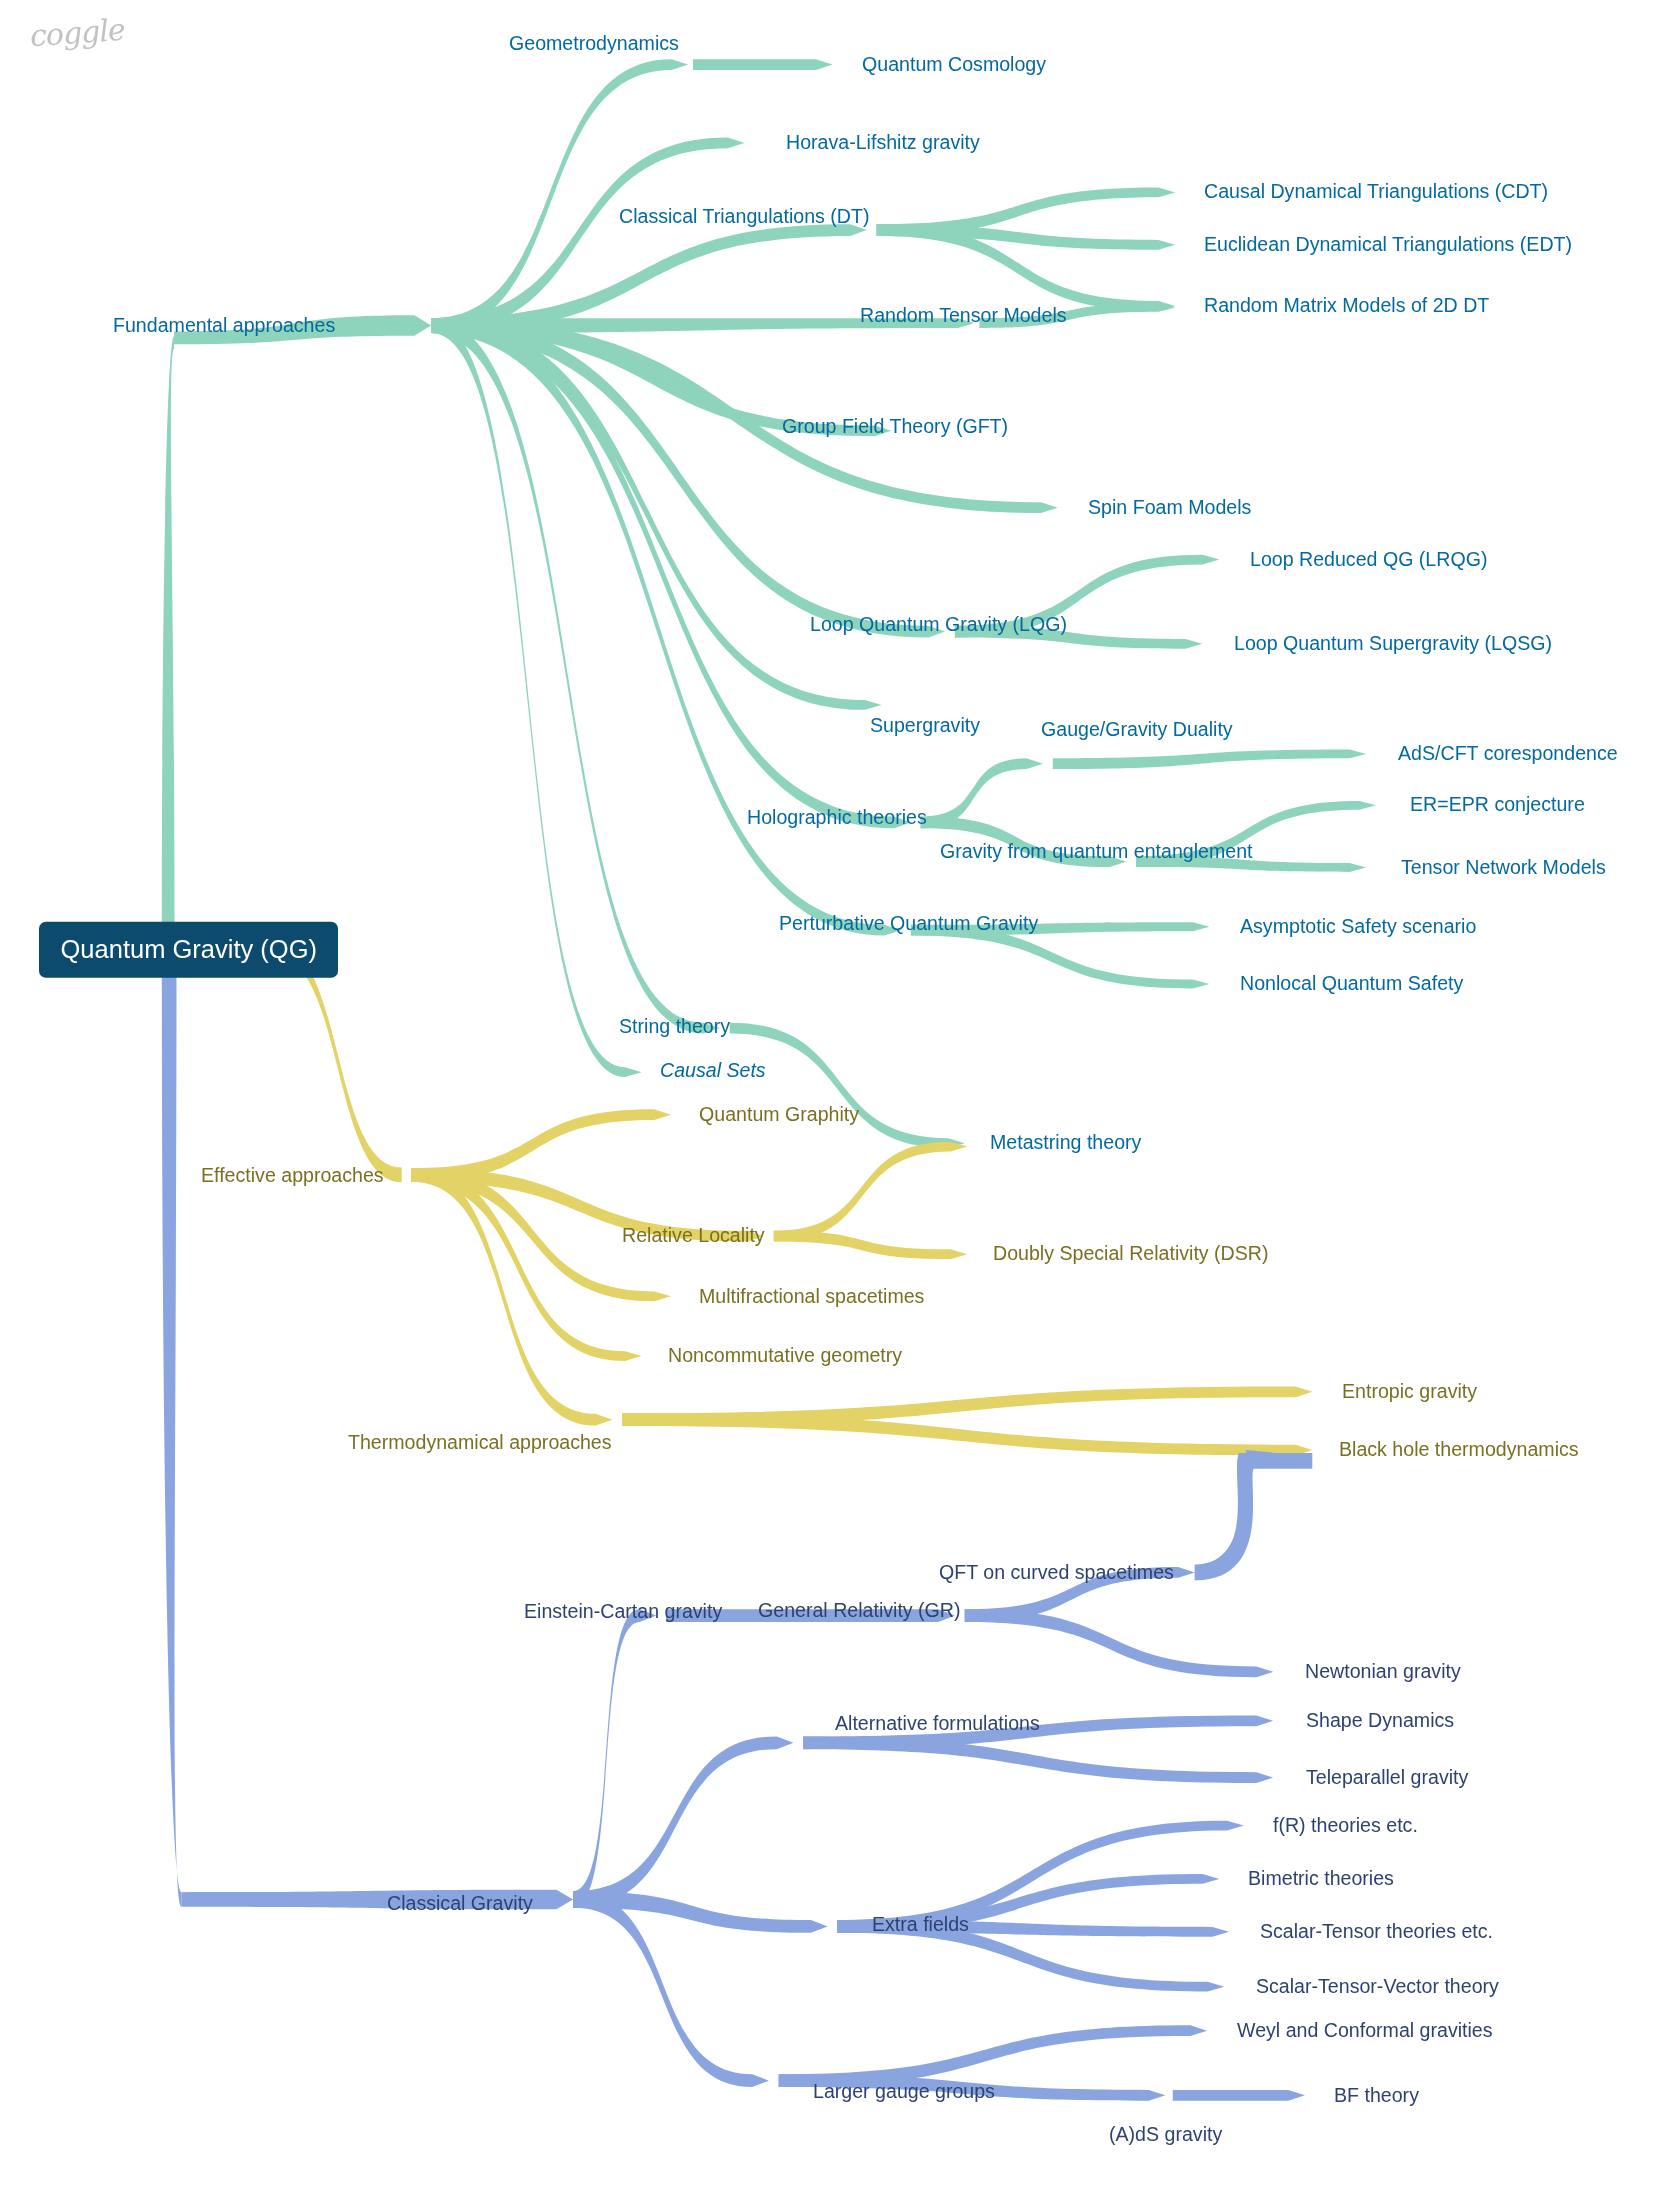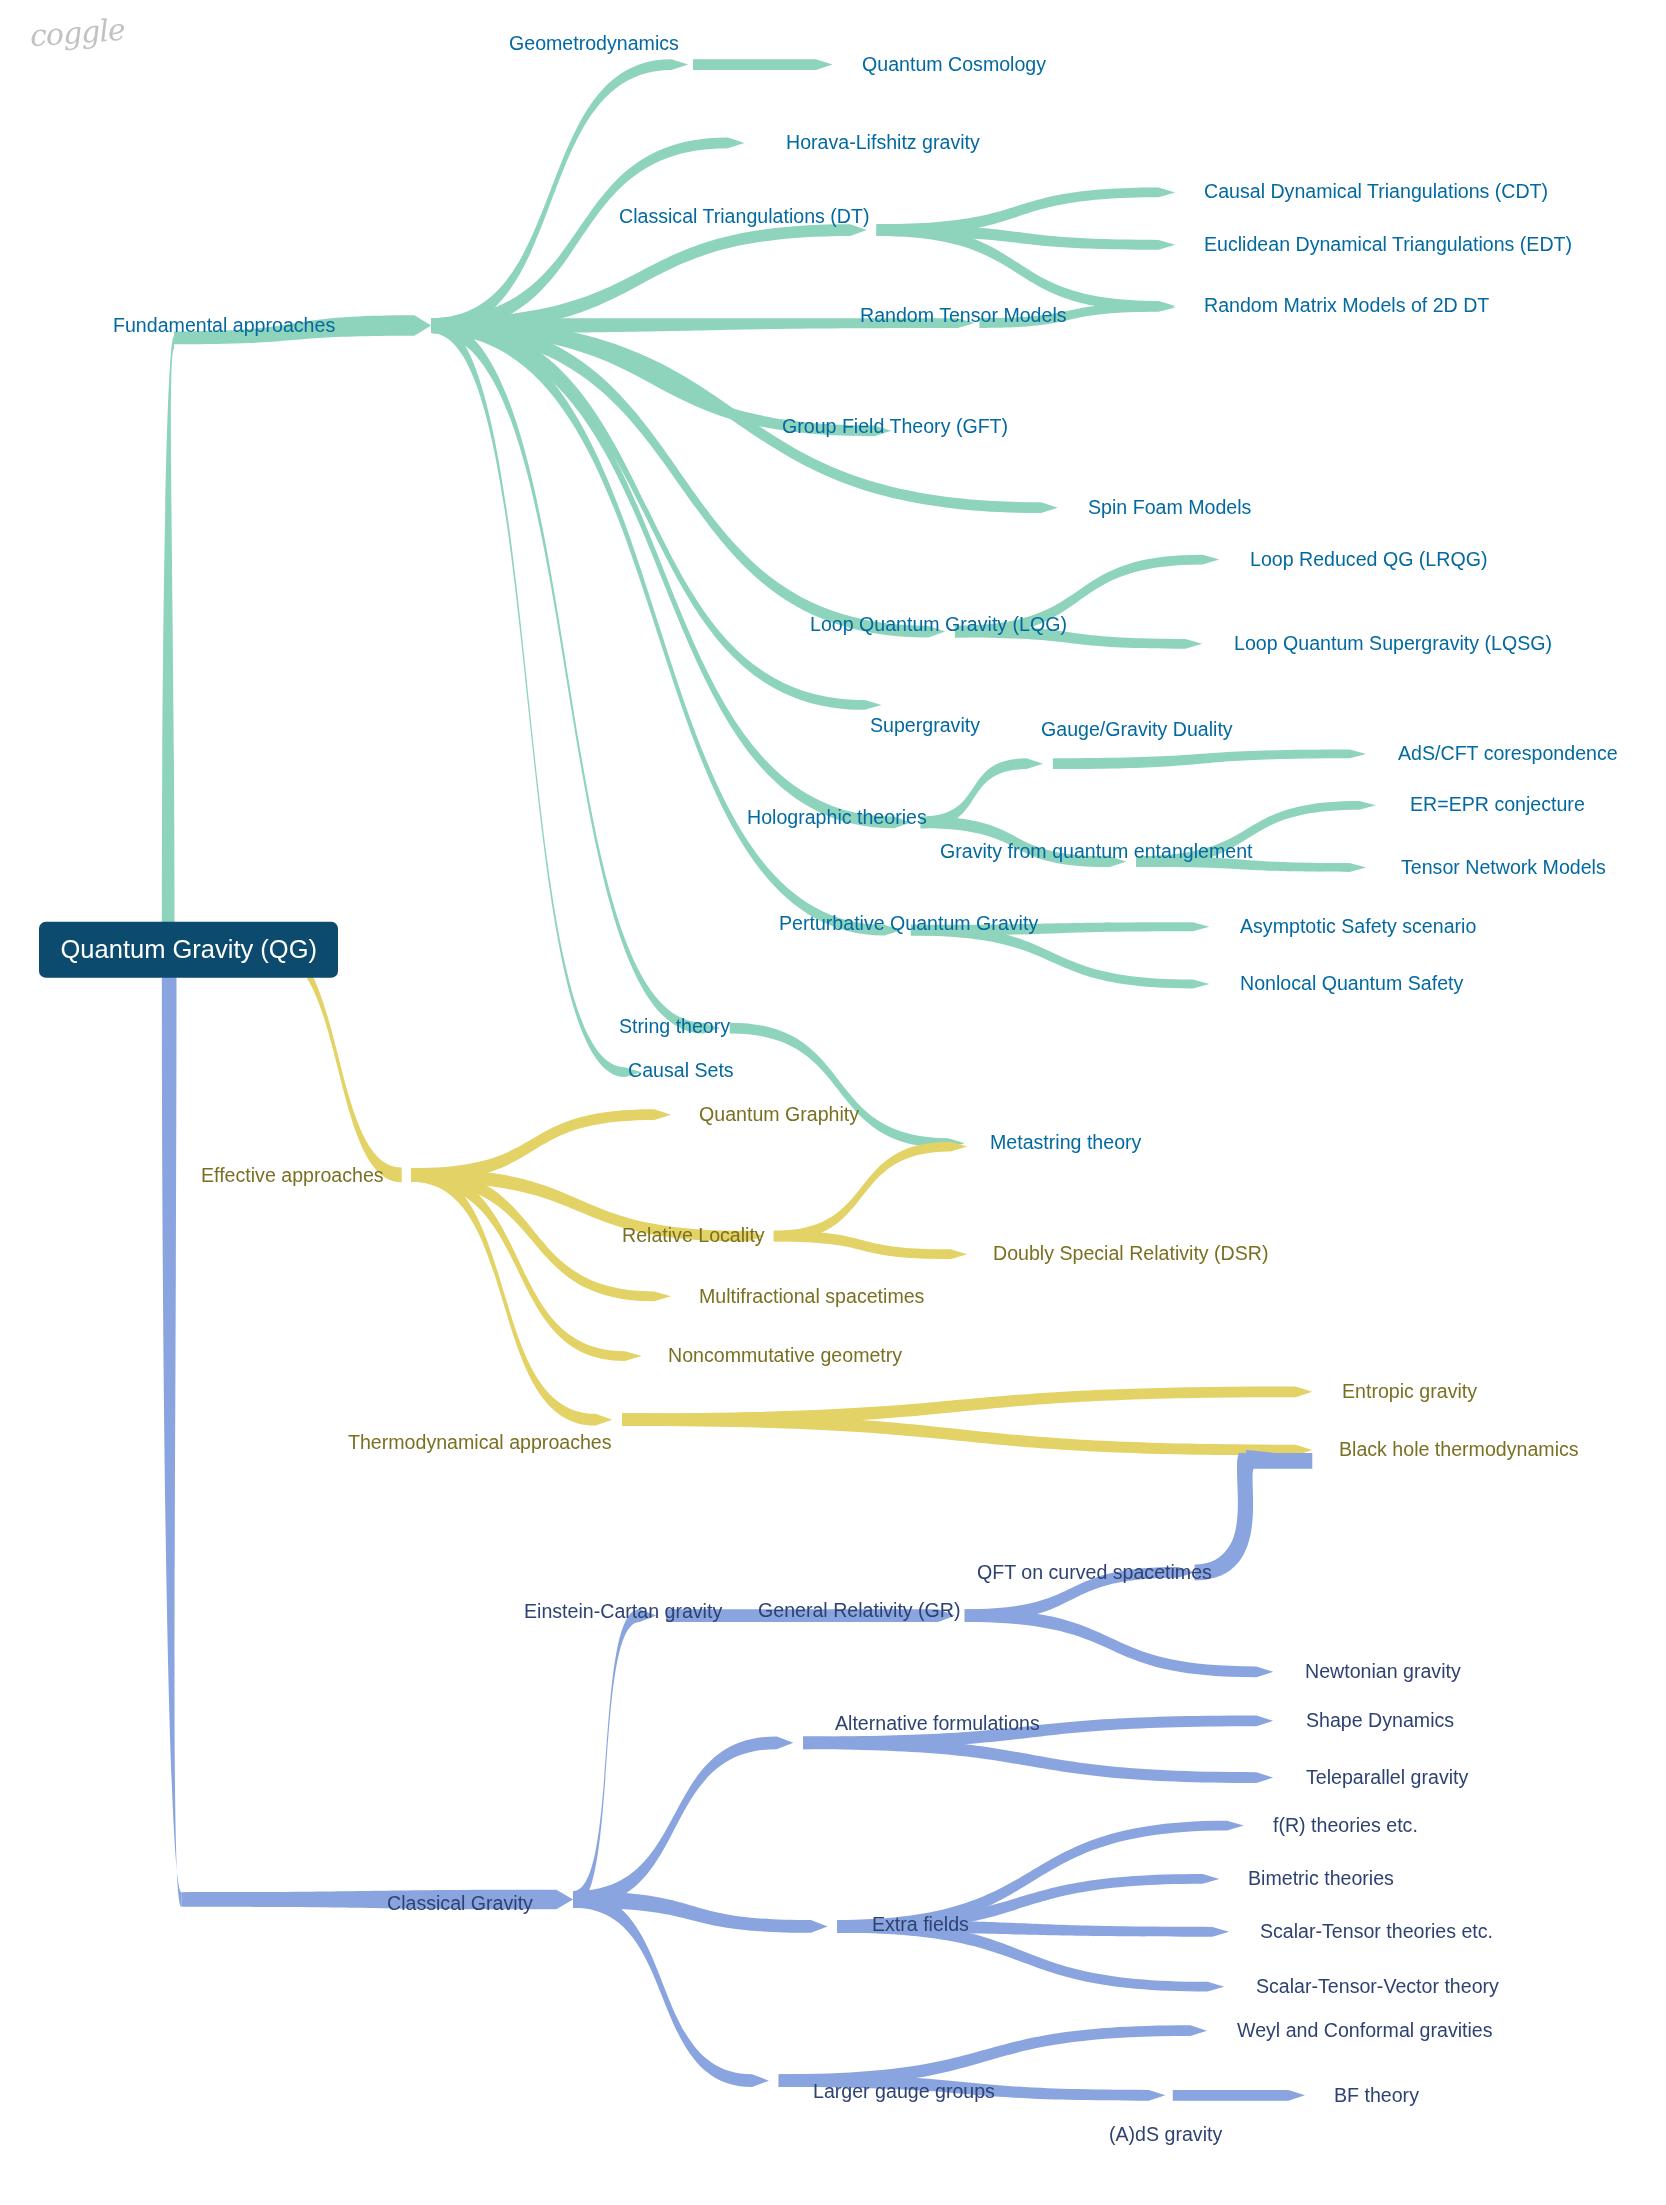--- a/index.html
+++ b/index.html
@@ -120,32 +120,32 @@
     <div class="lbl green" style="left: 1041px; top: 730px;"><span>Gauge/Gravity Duality</span></div>
     <div class="lbl green" style="left: 1398px; top: 754px;"><span>AdS/CFT corespondence</span></div>
     <div class="lbl green" style="left: 747px; top: 818px;"><span>Holographic theories</span></div>
     <div class="lbl green" style="left: 1410px; top: 805px;"><span>ER=EPR conjecture</span></div>
     <div class="lbl green" style="left: 940px; top: 852px;"><span>Gravity from quantum entanglement</span></div>
     <div class="lbl green" style="left: 1401px; top: 868px;"><span>Tensor Network Models</span></div>
     <div class="lbl green" style="left: 779px; top: 924px;"><span>Perturbative Quantum Gravity</span></div>
     <div class="lbl green" style="left: 1240px; top: 927px;"><span>Asymptotic Safety scenario</span></div>
     <div class="lbl green" style="left: 1240px; top: 984px;"><span>Nonlocal Quantum Safety</span></div>
     <div class="lbl green" style="left: 619px; top: 1027px;"><span>String theory</span></div>
-    <div class="lbl green" style="left: 628px; top: 1071px;"><span>Causal Sets</span></div>
+    <div class="lbl green" style="left: 660px; top: 1071px; font-style: italic;"><span>Causal Sets</span></div>
     <div class="lbl green" style="left: 990px; top: 1143px;"><span>Metastring theory</span></div>
     <div class="lbl yellow" style="left: 201px; top: 1176px;"><span>Effective approaches</span></div>
     <div class="lbl yellow" style="left: 699px; top: 1115px;"><span>Quantum Graphity</span></div>
     <div class="lbl yellow" style="left: 622px; top: 1236px;"><span>Relative Locality</span></div>
     <div class="lbl yellow" style="left: 993px; top: 1254px;"><span>Doubly Special Relativity (DSR)</span></div>
     <div class="lbl yellow" style="left: 699px; top: 1297px;"><span>Multifractional spacetimes</span></div>
     <div class="lbl yellow" style="left: 668px; top: 1356px;"><span>Noncommutative geometry</span></div>
     <div class="lbl yellow" style="left: 1342px; top: 1392px;"><span>Entropic gravity</span></div>
     <div class="lbl yellow" style="left: 348px; top: 1443px;"><span>Thermodynamical approaches</span></div>
     <div class="lbl yellow" style="left: 1339px; top: 1450px;"><span>Black hole thermodynamics</span></div>
-    <div class="lbl blue" style="left: 977px; top: 1573px;"><span>QFT on curved spacetimes</span></div>
+    <div class="lbl blue" style="left: 939px; top: 1573px;"><span>QFT on curved spacetimes</span></div>
     <div class="lbl blue" style="left: 524px; top: 1612px; text-align: center;"><span>Einstein-Cartan gravity</span></div>
     <div class="lbl blue" style="left: 758px; top: 1611px;"><span>General Relativity (GR)</span></div>
     <div class="lbl blue" style="left: 1305px; top: 1672px;"><span>Newtonian gravity</span></div>
     <div class="lbl blue" style="left: 835px; top: 1724px;"><span>Alternative formulations</span></div>
     <div class="lbl blue" style="left: 1306px; top: 1721px;"><span>Shape Dynamics</span></div>
     <div class="lbl blue" style="left: 1306px; top: 1778px;"><span>Teleparallel gravity</span></div>
     <div class="lbl blue" style="left: 1273px; top: 1826px;"><span>f(R) theories etc.</span></div>
     <div class="lbl blue" style="left: 387px; top: 1904px;"><span>Classical Gravity</span></div>
     <div class="lbl blue" style="left: 1248px; top: 1879px;"><span>Bimetric theories</span></div>
     <div class="lbl blue" style="left: 872px; top: 1925px;"><span>Extra fields</span></div>

